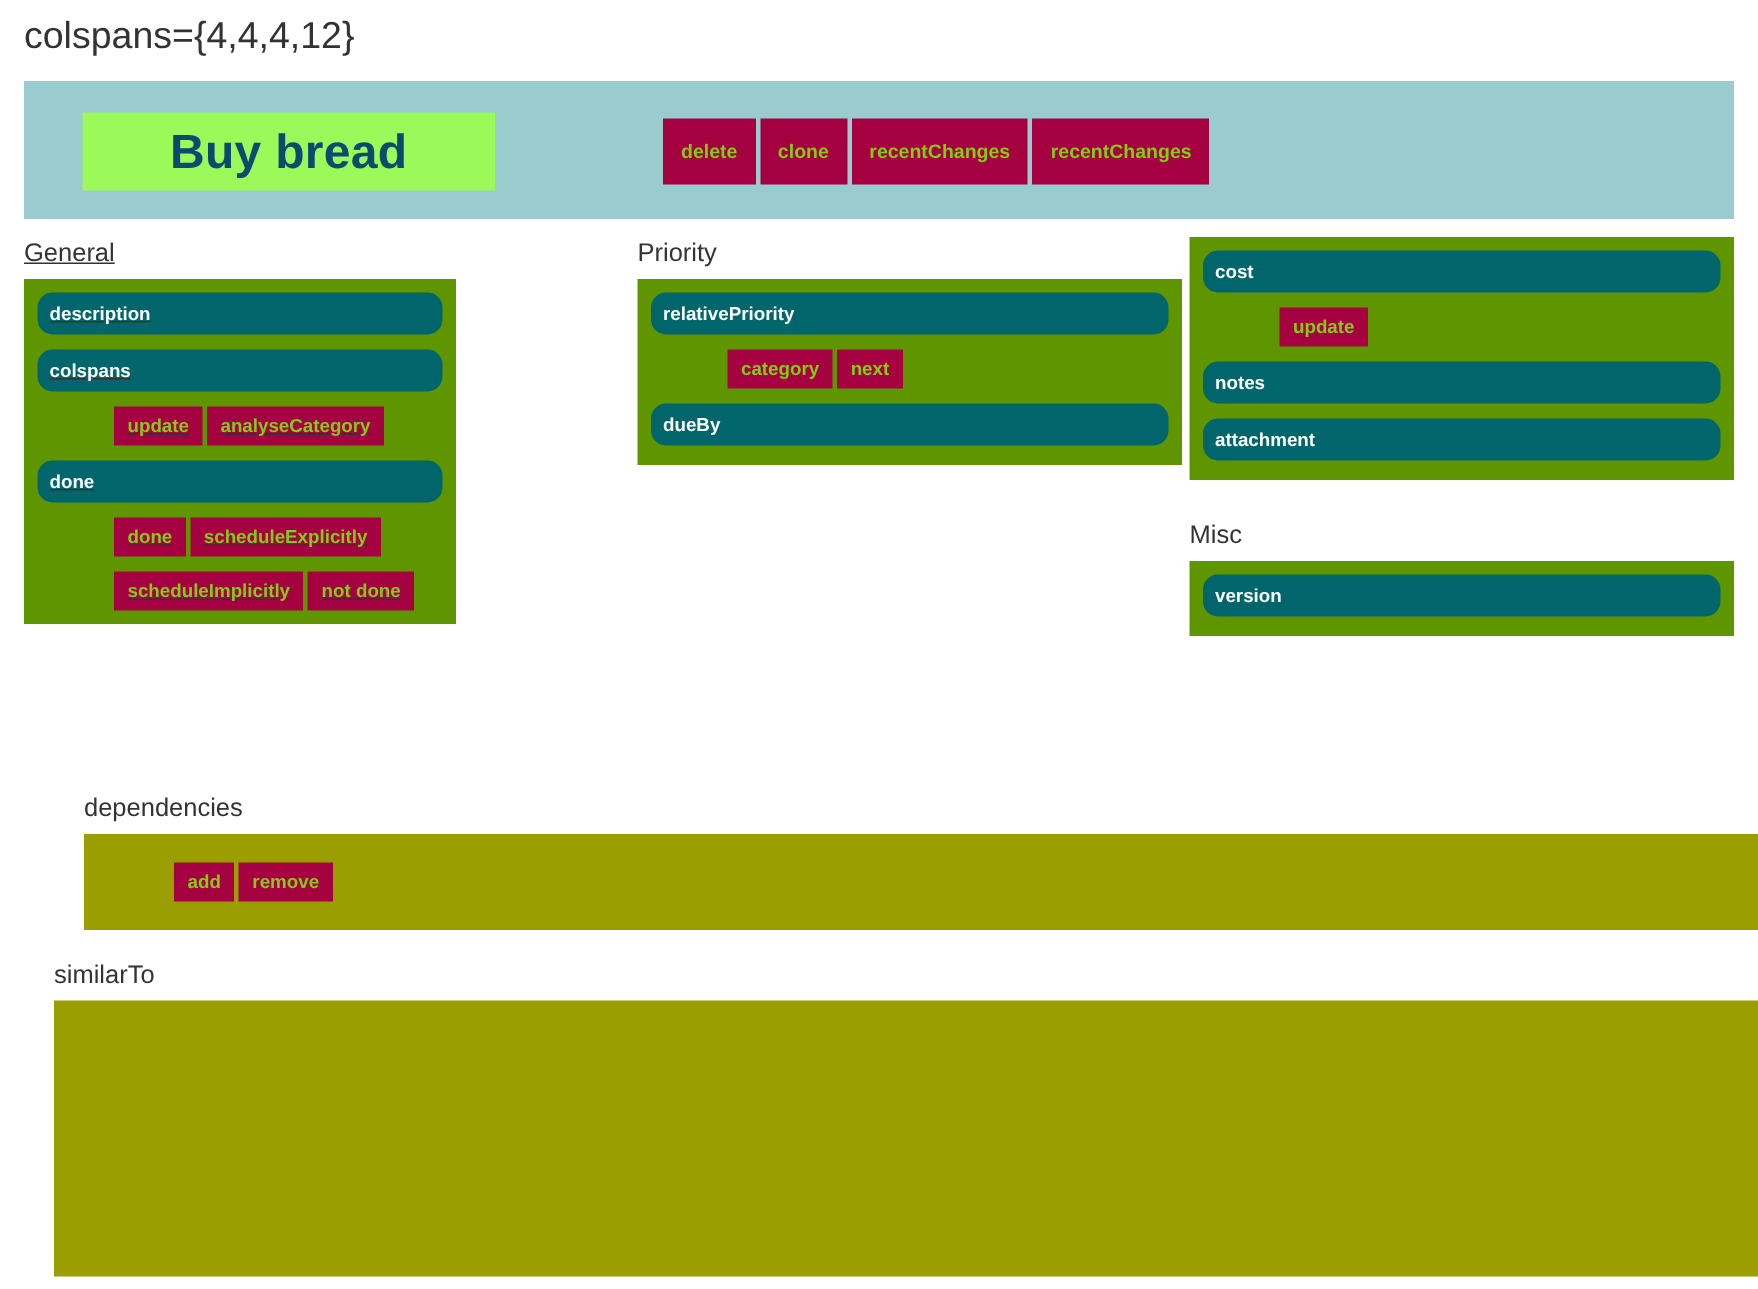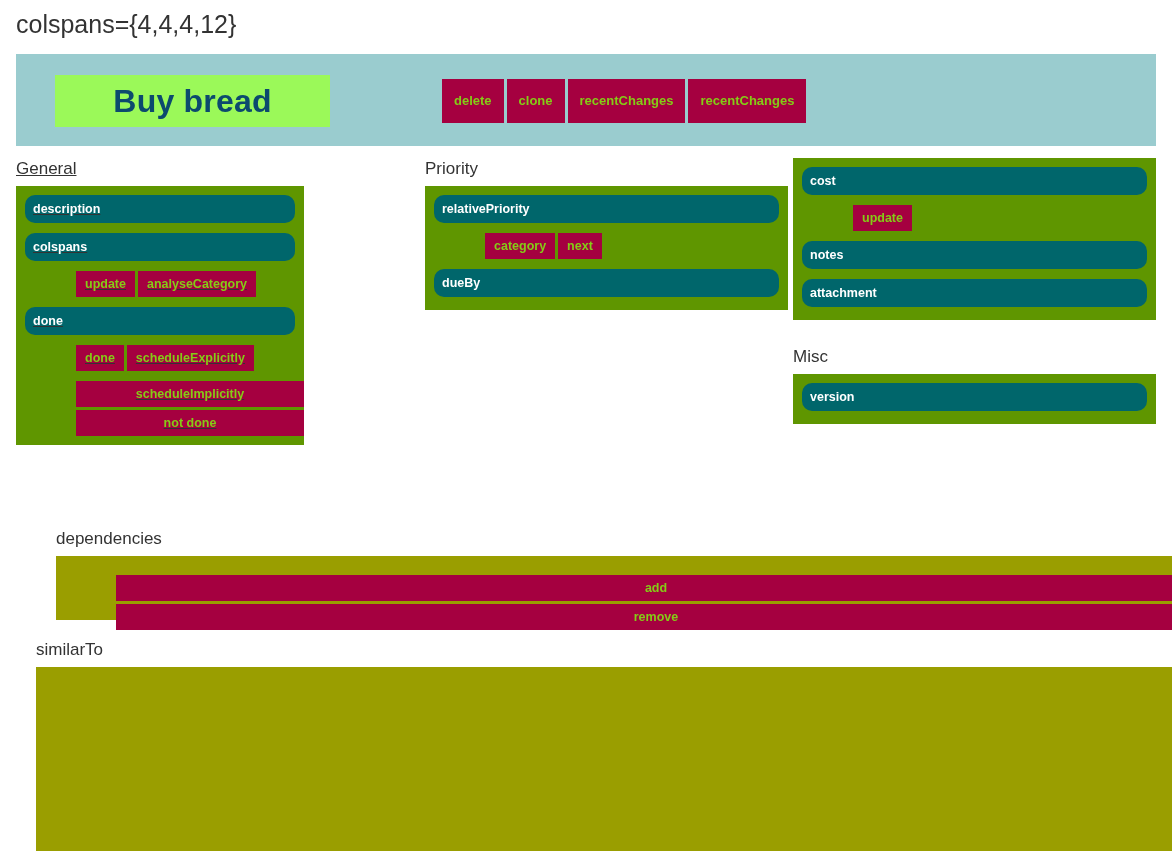--- a/index.html
+++ b/index.html
@@ -133,21 +133,21 @@
     font-weight: bold;
     padding-left: 8px;
     white-space: nowrap;
   }
 
   .btn-row {
     display: flex;
     gap: 3px;
     margin: 0 0 10px 0;
   }
-  .btn-row:last-child { margin-bottom: 0; flex-direction: column; }
+  .btn-row:last-child { margin-bottom: 0; }
 
   
   .ind-field { margin-left: 9px; margin-right: 9px; border-radius: 10px; }
   .ind-btns  { margin-left: 60px; }
   .ind-btns2 { margin-left: 60px; }
 
   
   .wide {
     position: absolute;
     left: 16px;

